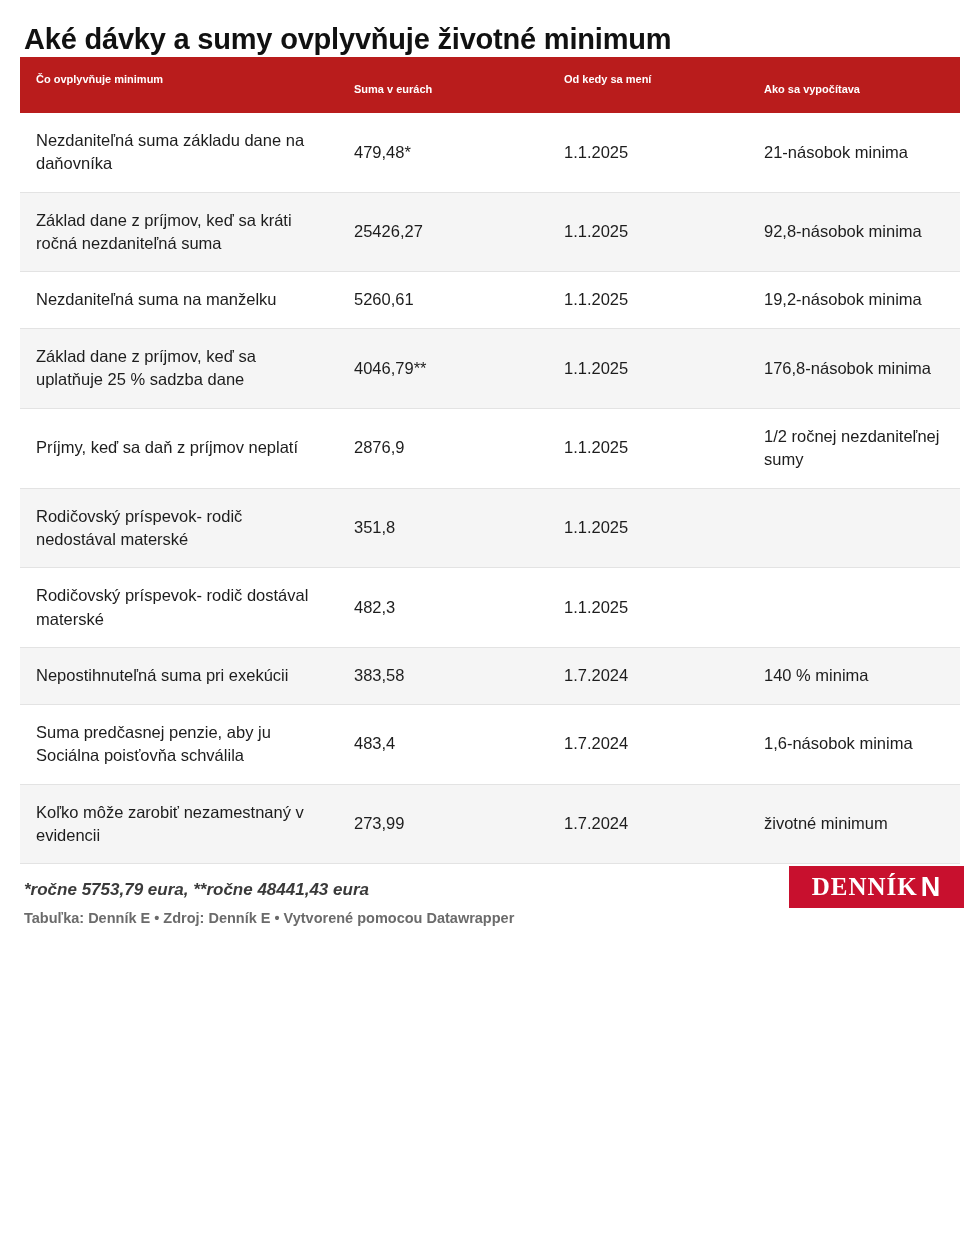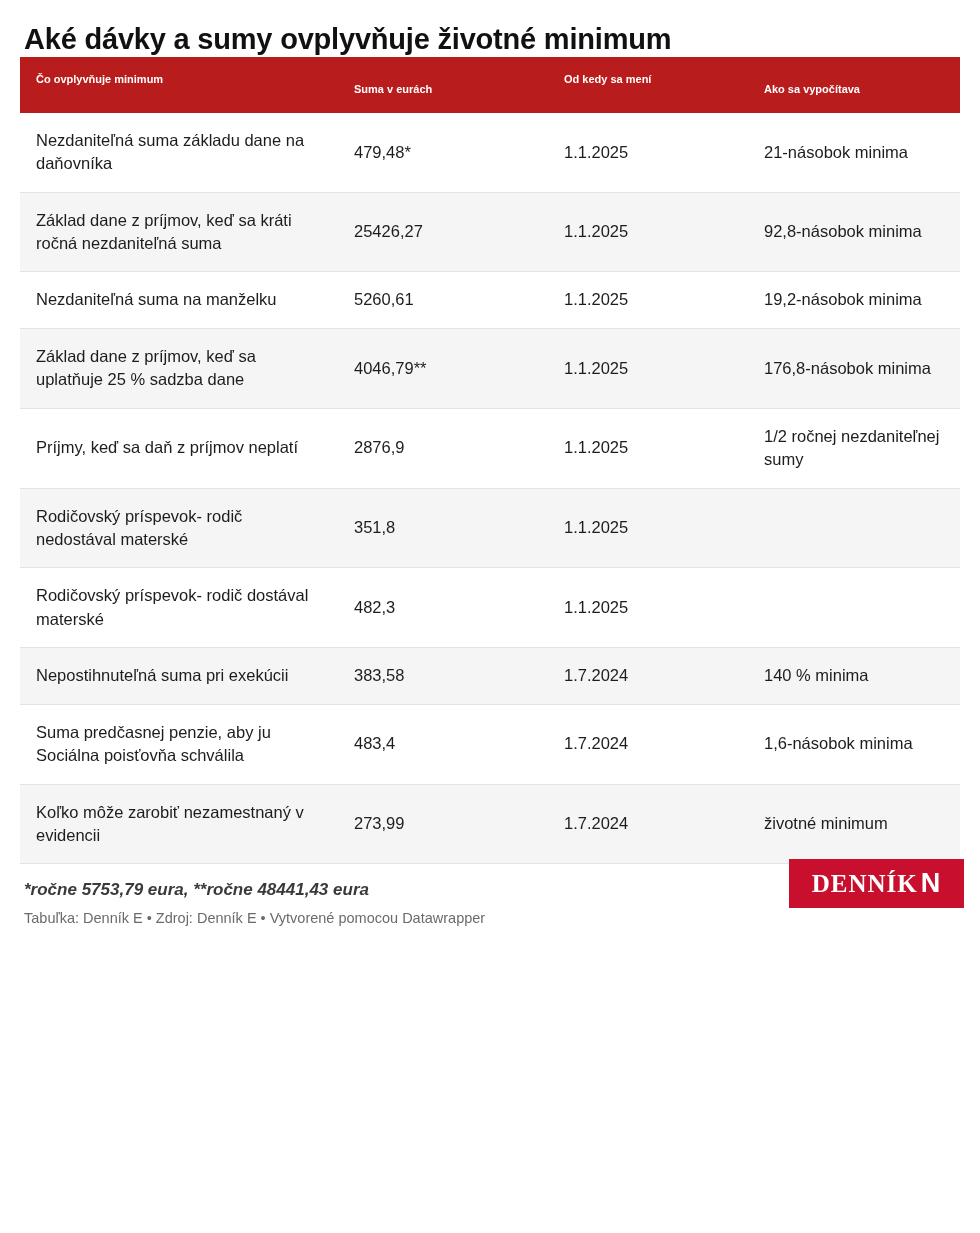--- a/index.html
+++ b/index.html
@@ -75,27 +75,28 @@
   .foot-note {
     font-size: 17px;
     font-style: italic;
     font-weight: bold;
     color: #3a3a3a;
     margin-bottom: 10px;
   }
   .foot-src {
     font-size: 14.5px;
     color: #6b6b6b;
+    font-weight: bold;
   }
   .logo {
     position: absolute;
     right: 0;
     bottom: 18px;
     width: 175px;
-    height: 49px;
+    height: 42px;
     background: #c8102e;
     color: #ffffff;
     display: flex;
     align-items: center;
     justify-content: center;
     font-size: 25px;
     font-weight: bold;
     letter-spacing: 1px;
     font-family: "Liberation Serif", serif;
   }

